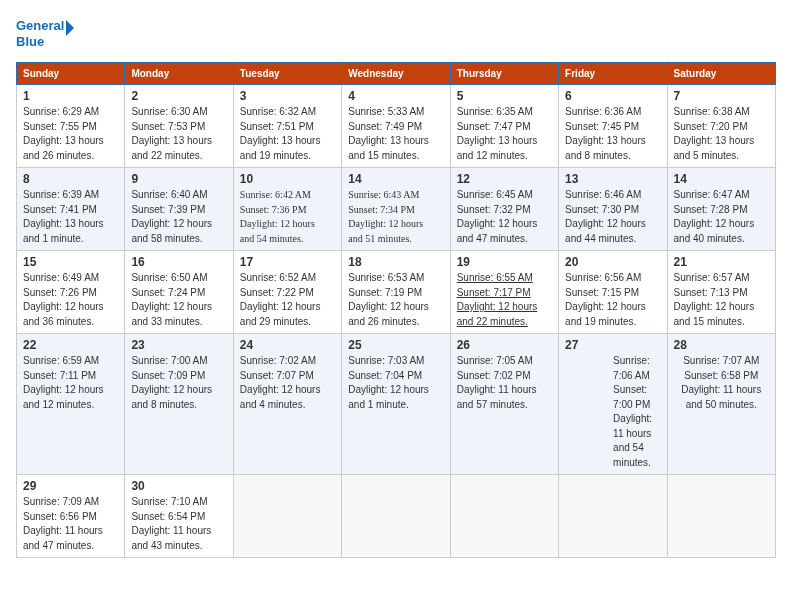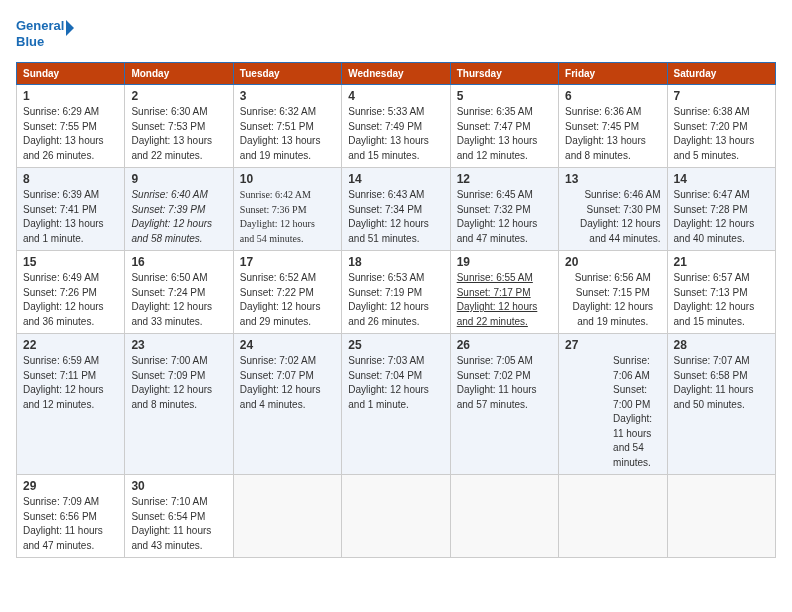--- a/index.html
+++ b/index.html
@@ -168,49 +168,49 @@
         <tr>
           <td>
             <span class="day-num">8</span>
             <div class="day-info" style="white-space: pre-line;">Sunrise: 6:39 AM
 Sunset: 7:41 PM
 Daylight: 13 hours
 and 1 minute.</div>
           </td>
           <td>
             <span class="day-num">9</span>
-            <div class="day-info" style="white-space: pre-line; font-style: italic;">Sunrise: 6:40 AM
+            <div class="day-info" style="white-space: pre-line;">Sunrise: 6:40 AM
 Sunset: 7:39 PM
 Daylight: 12 hours
 and 58 minutes.</div>
           </td>
           <td>
             <span class="day-num">10</span>
             <div class="day-info" style="white-space: pre-line; font-family: Liberation Serif, serif;">Sunrise: 6:42 AM
 Sunset: 7:36 PM
 Daylight: 12 hours
 and 54 minutes.</div>
           </td>
           <td>
             <span class="day-num">14</span>
-            <div class="day-info" style="white-space: pre-line;">Sunrise: 6:43 AM
+            <div class="day-info" style="white-space: pre-line; font-family: Liberation Serif, serif;">Sunrise: 6:43 AM
 Sunset: 7:34 PM
 Daylight: 12 hours
 and 51 minutes.</div>
           </td>
           <td>
             <span class="day-num">12</span>
             <div class="day-info" style="white-space: pre-line;">Sunrise: 6:45 AM
 Sunset: 7:32 PM
 Daylight: 12 hours
 and 47 minutes.</div>
           </td>
           <td>
             <span class="day-num">13</span>
-            <div class="day-info" style="white-space: pre-line; text-align: right;">Sunrise: 6:46 AM
+            <div class="day-info" style="white-space: pre-line;">Sunrise: 6:46 AM
 Sunset: 7:30 PM
 Daylight: 12 hours
 and 44 minutes.</div>
           </td>
           <td>
             <span class="day-num">14</span>
             <div class="day-info" style="white-space: pre-line;">Sunrise: 6:47 AM
 Sunset: 7:28 PM
 Daylight: 12 hours
 and 40 minutes.</div>
@@ -247,21 +247,21 @@
           </td>
           <td>
             <span class="day-num">19</span>
             <div class="day-info" style="white-space: pre-line; text-decoration: underline;">Sunrise: 6:55 AM
 Sunset: 7:17 PM
 Daylight: 12 hours
 and 22 minutes.</div>
           </td>
           <td>
             <span class="day-num">20</span>
-            <div class="day-info" style="white-space: pre-line; text-align: center;">Sunrise: 6:56 AM
+            <div class="day-info" style="white-space: pre-line;">Sunrise: 6:56 AM
 Sunset: 7:15 PM
 Daylight: 12 hours
 and 19 minutes.</div>
           </td>
           <td>
             <span class="day-num">21</span>
             <div class="day-info" style="white-space: pre-line;">Sunrise: 6:57 AM
 Sunset: 7:13 PM
 Daylight: 12 hours
 and 15 minutes.</div>
@@ -305,21 +305,21 @@
           </td>
           <td>
             <span class="day-num">27</span>
             <div class="day-info" style="white-space: pre-line; margin-left: 48px;">Sunrise: 7:06 AM
 Sunset: 7:00 PM
 Daylight: 11 hours
 and 54 minutes.</div>
           </td>
           <td>
             <span class="day-num">28</span>
-            <div class="day-info" style="white-space: pre-line;">Sunrise: 7:07 AM
+            <div class="day-info" style="white-space: pre-line; text-align: center;">Sunrise: 7:07 AM
 Sunset: 6:58 PM
 Daylight: 11 hours
 and 50 minutes.</div>
           </td>
         </tr>
         <tr>
           <td>
             <span class="day-num">29</span>
             <div class="day-info" style="white-space: pre-line;">Sunrise: 7:09 AM
 Sunset: 6:56 PM

